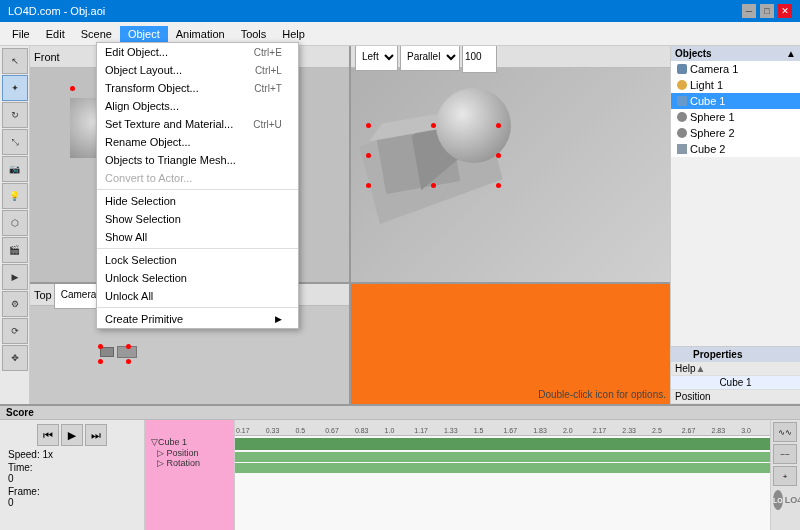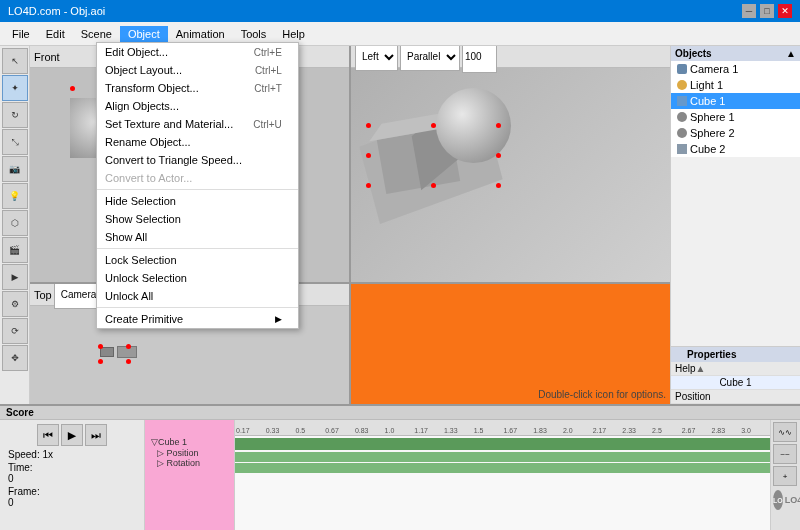--- a/index.html
+++ b/index.html
@@ -186,21 +186,21 @@
       border-radius: 50%;
       display: inline-block;
     }
     .object-icon.cube { border-radius: 0; }
 
     .props-section {
       padding: 0;
     }
     .props-header {
       background: #d0d8e8;
-      padding: 2px 16px;
+      padding: 2px 22px;
       font-weight: bold;
       font-size: 10px;
     }
     .props-row {
       display: flex;
       align-items: center;
       background: #e8e8e8;
       padding: 1px 4px;
       font-size: 10px;
       border-bottom: 1px solid #ddd;
@@ -628,21 +628,21 @@
     <span>Align Objects...</span>
   </div>
   <div class="dropdown-item">
     <span>Set Texture and Material...</span>
     <span class="dropdown-shortcut">Ctrl+U</span>
   </div>
   <div class="dropdown-item">
     <span>Rename Object...</span>
   </div>
   <div class="dropdown-item">
-    <span>Convert to Triangle Speed...</span>
+    <span>Objects to Triangle Mesh...</span>
   </div>
   <div class="dropdown-item disabled">
     <span>Convert to Actor...</span>
   </div>
   <div class="dropdown-separator"></div>
   <div class="dropdown-item">
     <span>Hide Selection</span>
   </div>
   <div class="dropdown-item">
     <span>Show Selection</span>

